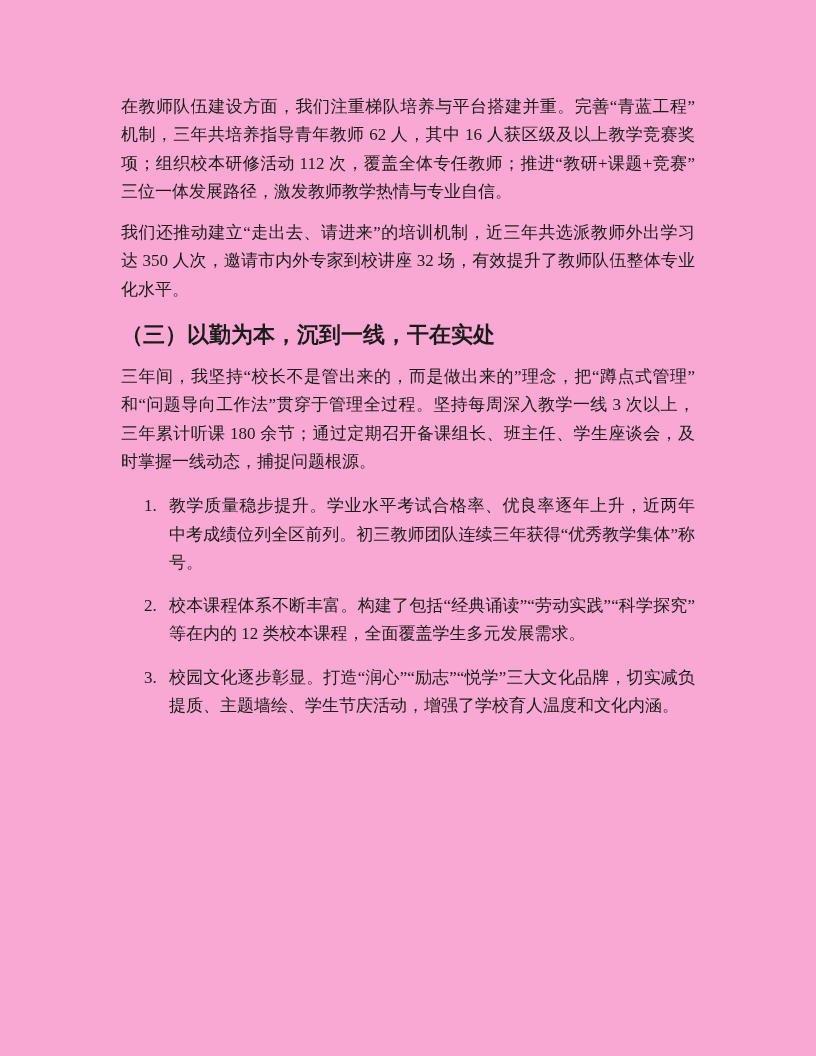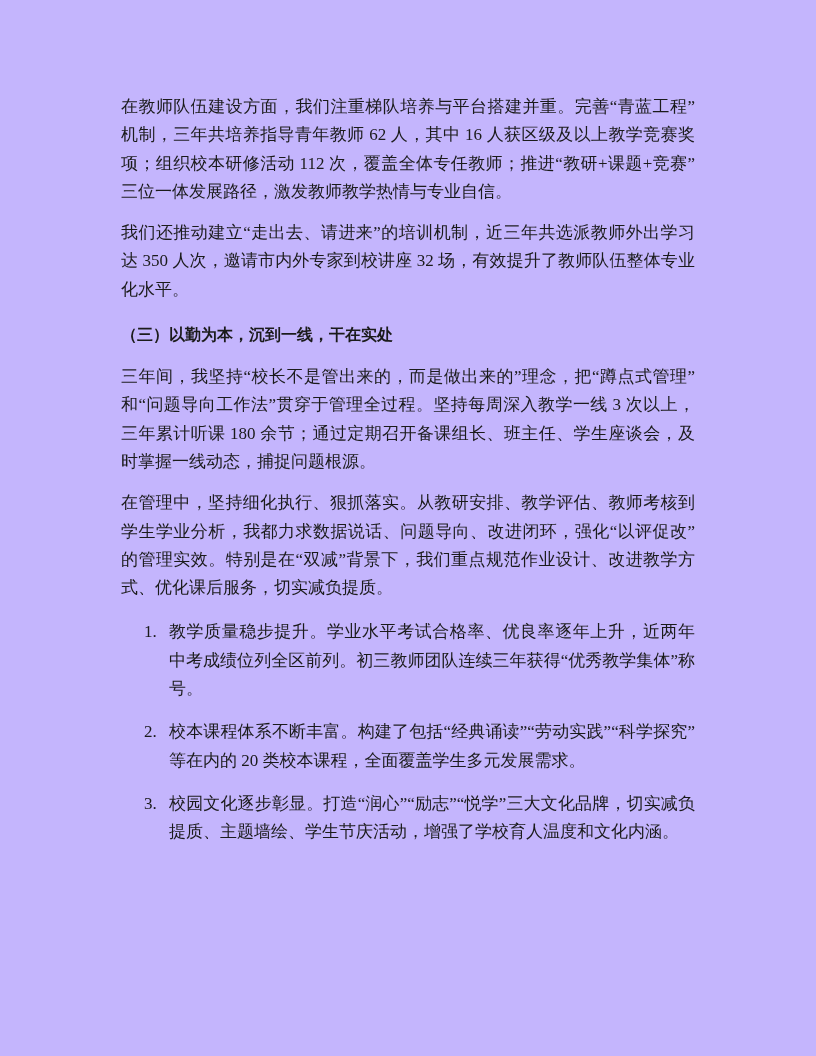--- a/index.html
+++ b/index.html
@@ -5,34 +5,34 @@
   html, body {
     margin: 0;
     padding: 0;
     background: #ffffff;
   }
   .page {
     position: relative;
     width: 816px;
     height: 1056px;
     box-sizing: border-box;
-    background: #c4b5fd;
+    background: #f9a8d4;
     padding: 93px 121px 40px 121px;
     font-family: "Liberation Serif", "DejaVu Serif", serif;
     font-size: 17px;
     line-height: 28.3px;
     color: #1b1b1b;
     overflow: hidden;
   }
   .para {
     margin: 0 0 13px 0;
     text-align: justify;
   }
   .sec-heading {
-    font-size: 16px;
+    font-size: 22px;
     font-weight: bold;
     line-height: 30px;
     margin: 16px 0 13px 0;
     text-align: left;
   }
   ol.doc-list {
     list-style: none;
     margin: 16px 0 0 0;
     padding: 0 0 0 48px;
   }
@@ -54,32 +54,31 @@
 <div class="page">
 
   <p class="para">在教师队伍建设方面，我们注重梯队培养与平台搭建并重。完善“青蓝工程”机制，三年共培养指导青年教师 62 人，其中 16 人获区级及以上教学竞赛奖项；组织校本研修活动 112 次，覆盖全体专任教师；推进“教研+课题+竞赛”三位一体发展路径，激发教师教学热情与专业自信。</p>
 
   <p class="para">我们还推动建立“走出去、请进来”的培训机制，近三年共选派教师外出学习达 350 人次，邀请市内外专家到校讲座 32 场，有效提升了教师队伍整体专业化水平。</p>
 
   <h3 class="sec-heading">（三）以勤为本，沉到一线，干在实处</h3>
 
   <p class="para">三年间，我坚持“校长不是管出来的，而是做出来的”理念，把“蹲点式管理”和“问题导向工作法”贯穿于管理全过程。坚持每周深入教学一线 3 次以上，三年累计听课 180 余节；通过定期召开备课组长、班主任、学生座谈会，及时掌握一线动态，捕捉问题根源。</p>
 
-  <p class="para">在管理中，坚持细化执行、狠抓落实。从教研安排、教学评估、教师考核到学生学业分析，我都力求数据说话、问题导向、改进闭环，强化“以评促改”的管理实效。特别是在“双减”背景下，我们重点规范作业设计、改进教学方式、优化课后服务，切实减负提质。</p>
 
 
 
   <ol class="doc-list">
     <li>
       <span class="li-num">1.</span>
       <span>教学质量稳步提升。学业水平考试合格率、优良率逐年上升，近两年中考成绩位列全区前列。初三教师团队连续三年获得“优秀教学集体”称号。</span>
     </li>
     <li>
       <span class="li-num">2.</span>
-      <span>校本课程体系不断丰富。构建了包括“经典诵读”“劳动实践”“科学探究”等在内的 20 类校本课程，全面覆盖学生多元发展需求。</span>
+      <span>校本课程体系不断丰富。构建了包括“经典诵读”“劳动实践”“科学探究”等在内的 12 类校本课程，全面覆盖学生多元发展需求。</span>
     </li>
     <li>
       <span class="li-num">3.</span>
       <span>校园文化逐步彰显。打造“润心”“励志”“悦学”三大文化品牌，切实减负提质、主题墙绘、学生节庆活动，增强了学校育人温度和文化内涵。</span>
     </li>
   </ol>
 
 </div>
 
 </body></html>

